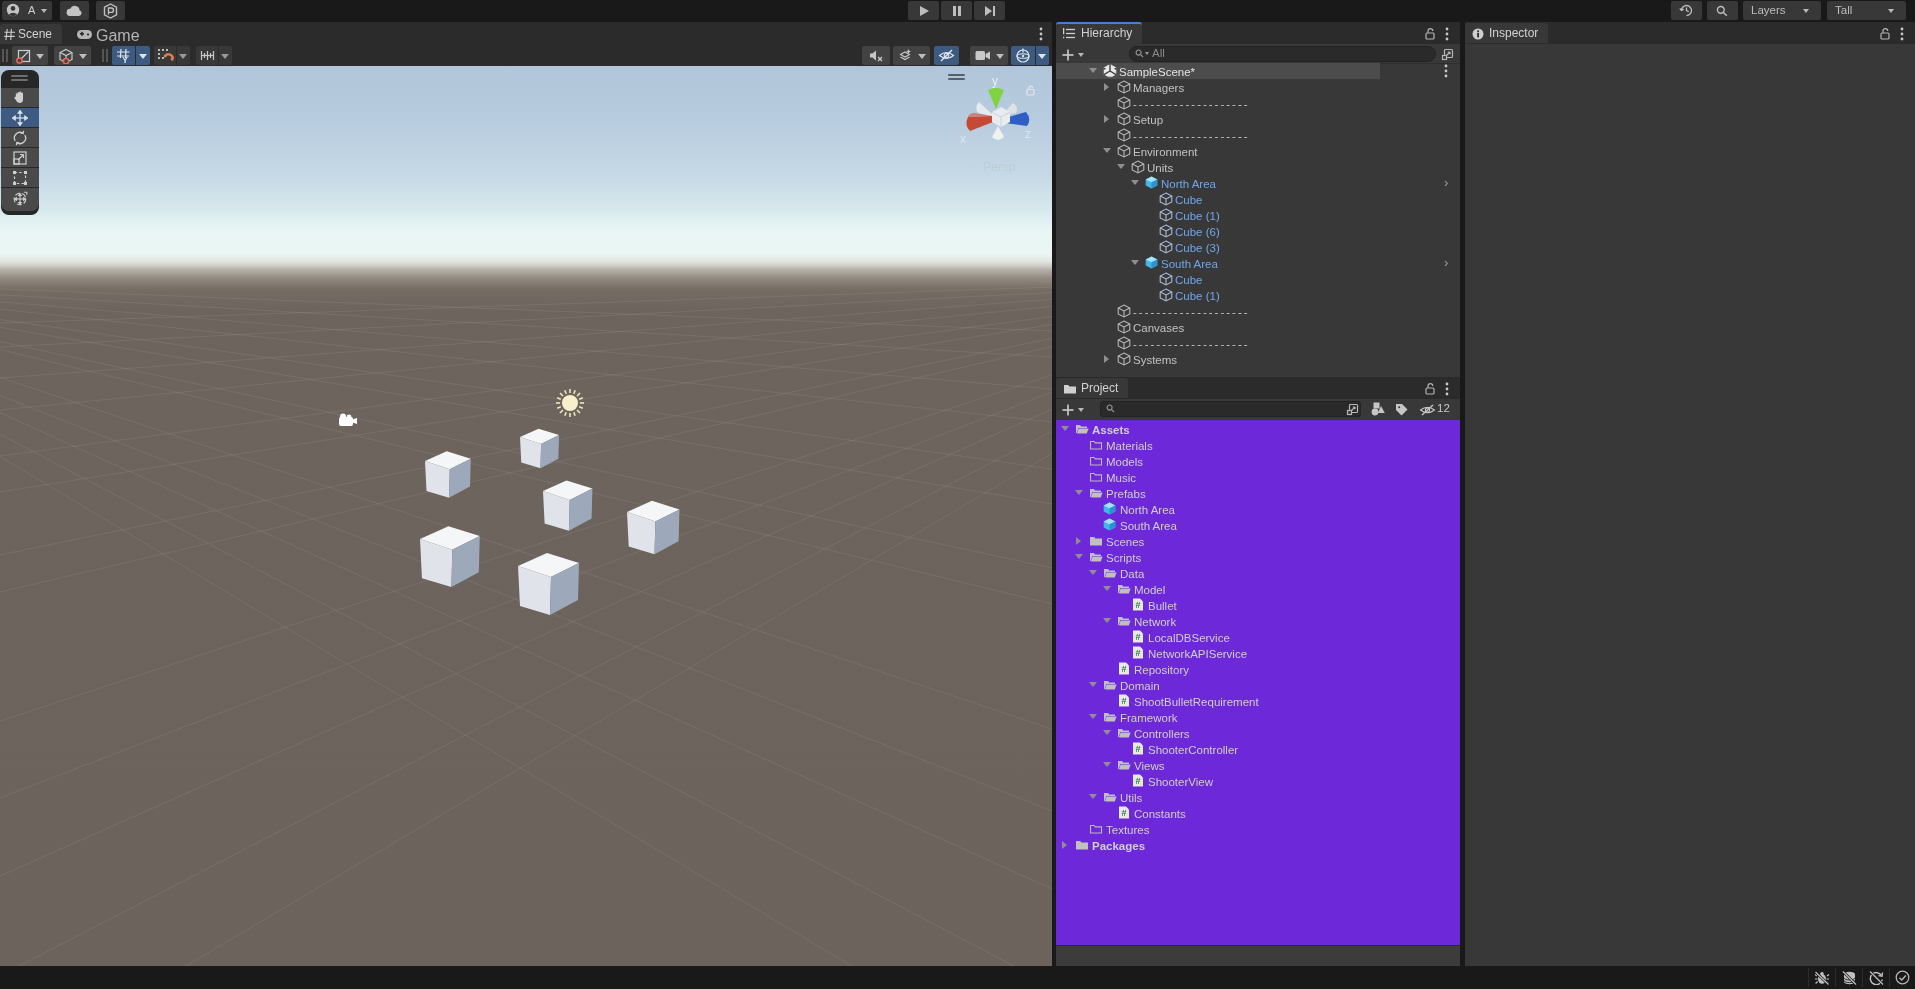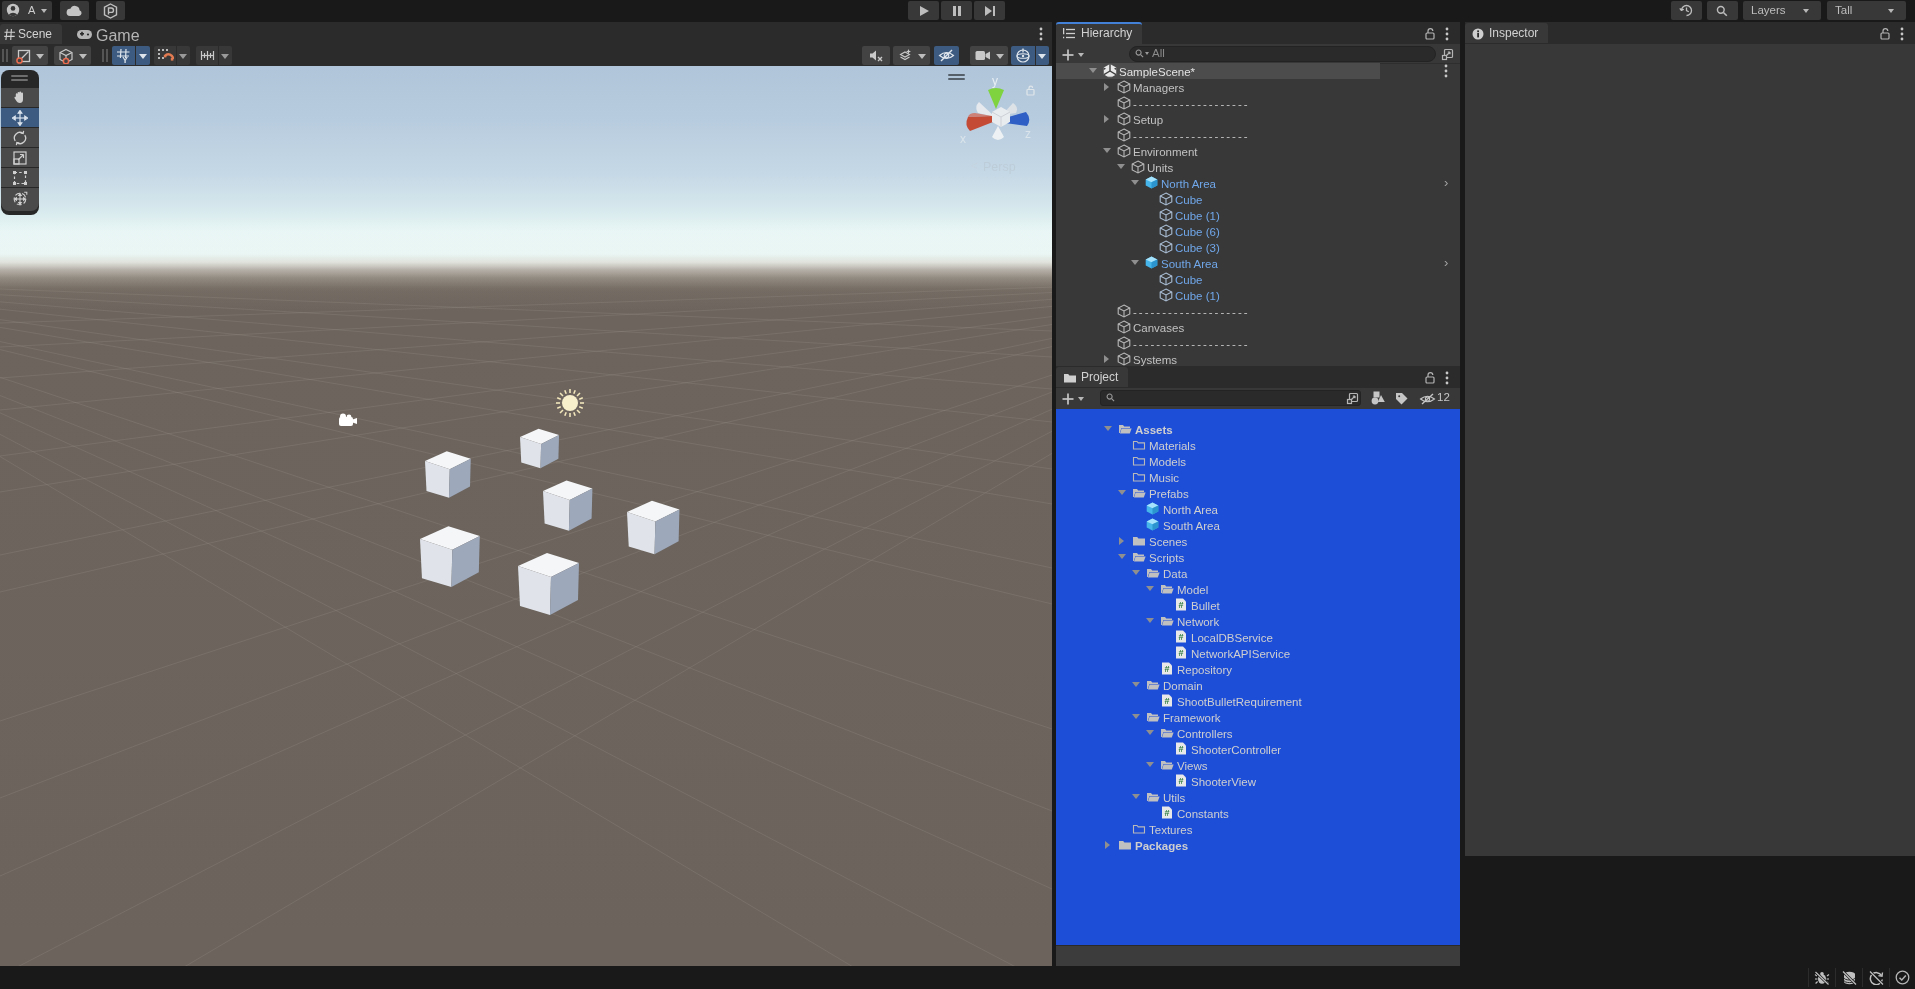--- a/index.html
+++ b/index.html
@@ -536,21 +536,21 @@
       </div>
       <div class="row">
         <div class="abs" style="left:48px;top:4px;width:0;height:0;border-top:4px solid transparent;border-bottom:4px solid transparent;border-left:5px solid #8f8f8f;"></div>
         <svg class="abs" style="left:61px;top:1px" width="14" height="14" viewBox="0 0 14 14">
 <path d="M7 1 L12.8 4 L12.8 10 L7 13 L1.2 10 L1.2 4 Z" fill="none" stroke="#b8b8b8" stroke-width="1.1"></path>
 <path d="M1.2 4 L7 7 L12.8 4 M7 7 L7 13" fill="none" stroke="#b8b8b8" stroke-width="1.1"></path>
         </svg>
         <span class="lbl" style="left:77px;color:#c2c2c2;">Systems</span>
       </div>
     </div>
-    <div class="abs" style="left:1056px;top:366px;width:404px;height:589px;background:#1d4ed8;">
+    <div class="abs" style="left:1056px;top:377px;width:404px;height:589px;background:#6d28d9;">
       <div class="abs" style="left:0;top:0;width:404px;height:22px;background:#2b2b2b;"></div>
       <div class="tab" style="left:0;top:1px;padding-left:25px;">Project</div>
       <svg class="abs" style="left:7px;top:6px" width="14" height="12" viewBox="0 0 14 12">
 <path d="M1 2 L5.2 2 L6.4 3.4 L13 3.4 L13 10.5 L1 10.5 Z" fill="#cfcfcf"></path>
       </svg>
       <svg class="abs" style="left:368px;top:5px" width="12" height="13" viewBox="0 0 12 13">
 <rect x="2" y="6" width="8" height="6" rx="1" fill="none" stroke="#b4b4b4" stroke-width="1.2"></rect>
 <path d="M4 6 L4 4 A2.4 2.4 0 0 1 8.8 4" fill="none" stroke="#b4b4b4" stroke-width="1.2"></path>
       </svg>
       <svg class="abs" style="left:389px;top:5px" width="4" height="14" viewBox="0 0 4 14">
@@ -583,21 +583,21 @@
 <path d="M1 1 L7 1 L12.5 6.5 L6.5 12.5 L1 7 Z" fill="#c6c6c6"></path>
 <circle cx="4.2" cy="4.2" r="1" fill="#383838"></circle>
       </svg>
       <svg class="abs" style="left:363px;top:27px" width="17" height="12" viewBox="0 0 17 12">
 <path d="M1.5 6 Q8.5 0.5 15.5 6 Q8.5 11.5 1.5 6 Z" fill="none" stroke="#c6c6c6" stroke-width="1.1"></path>
 <circle cx="8.5" cy="6" r="2.1" fill="none" stroke="#c6c6c6" stroke-width="1.1"></circle>
 <line x1="3" y1="11" x2="14" y2="1" stroke="#c6c6c6" stroke-width="1.3"></line>
       </svg>
       <span class="abs" style="left:381px;top:25px;font-size:11.5px;color:#c6c6c6;">12</span>
     </div>
-    <div class="abs" style="left:1056px;top:421px;width:356px;padding-left:43px;">
+    <div class="abs" style="left:1056px;top:421px;width:356px;">
       <div class="row">
         <div class="abs" style="left:5px;top:5px;width:0;height:0;border-left:4px solid transparent;border-right:4px solid transparent;border-top:5px solid #8f8f8f;"></div>
         <svg class="abs" style="left:19px;top:2px" width="14" height="12" viewBox="0 0 14 12">
 <path d="M1 2 L5 2 L6.2 3.4 L12 3.4 L12 5 L3.4 5 L1.8 10 L1 10 Z" fill="#c0c0c0"></path>
 <path d="M3.6 5.6 L13.6 5.6 L11.8 10.5 L2 10.5 Z" fill="#c0c0c0"></path>
         </svg>
         <span class="lbl" style="left:36px;color:#cfcfcf;font-weight:bold;">Assets</span>
       </div>
       <div class="row">
         <svg class="abs" style="left:33px;top:2px" width="14" height="12" viewBox="0 0 14 12">
@@ -784,21 +784,21 @@
       </div>
       <div class="row">
         <div class="abs" style="left:6px;top:4px;width:0;height:0;border-top:4px solid transparent;border-bottom:4px solid transparent;border-left:5px solid #8f8f8f;"></div>
         <svg class="abs" style="left:19px;top:2px" width="14" height="12" viewBox="0 0 14 12">
 <path d="M1 2 L5.2 2 L6.4 3.4 L13 3.4 L13 10.5 L1 10.5 Z" fill="#c0c0c0"></path>
         </svg>
         <span class="lbl" style="left:36px;color:#cfcfcf;font-weight:bold;">Packages</span>
       </div>
     </div>
     <div class="abs" style="left:1056px;top:945px;width:404px;height:21px;background:#3c3c3c;border-top:1px solid #2a2a2a;"></div>
-    <div class="abs" style="left:1465px;top:22px;width:450px;height:834px;background:#383838;">
+    <div class="abs" style="left:1465px;top:22px;width:450px;height:944px;background:#383838;">
       <div class="abs" style="left:0;top:0;width:450px;height:22px;background:#2b2b2b;"></div>
       <div class="tab" style="left:0;top:1px;padding-left:24px;">Inspector</div>
       <svg class="abs" style="left:7px;top:6px" width="12" height="12" viewBox="0 0 12 12">
 <circle cx="6" cy="6" r="5.5" fill="#cfcfcf"></circle>
 <rect x="5.2" y="5" width="1.8" height="4.4" fill="#2b2b2b"></rect>
 <rect x="5.2" y="2.4" width="1.8" height="1.8" fill="#2b2b2b"></rect>
       </svg>
       <svg class="abs" style="left:414px;top:5px" width="12" height="13" viewBox="0 0 12 13">
 <rect x="2" y="6" width="8" height="6" rx="1" fill="none" stroke="#b4b4b4" stroke-width="1.2"></rect>
 <path d="M4 6 L4 4 A2.4 2.4 0 0 1 8.8 4" fill="none" stroke="#b4b4b4" stroke-width="1.2"></path>

